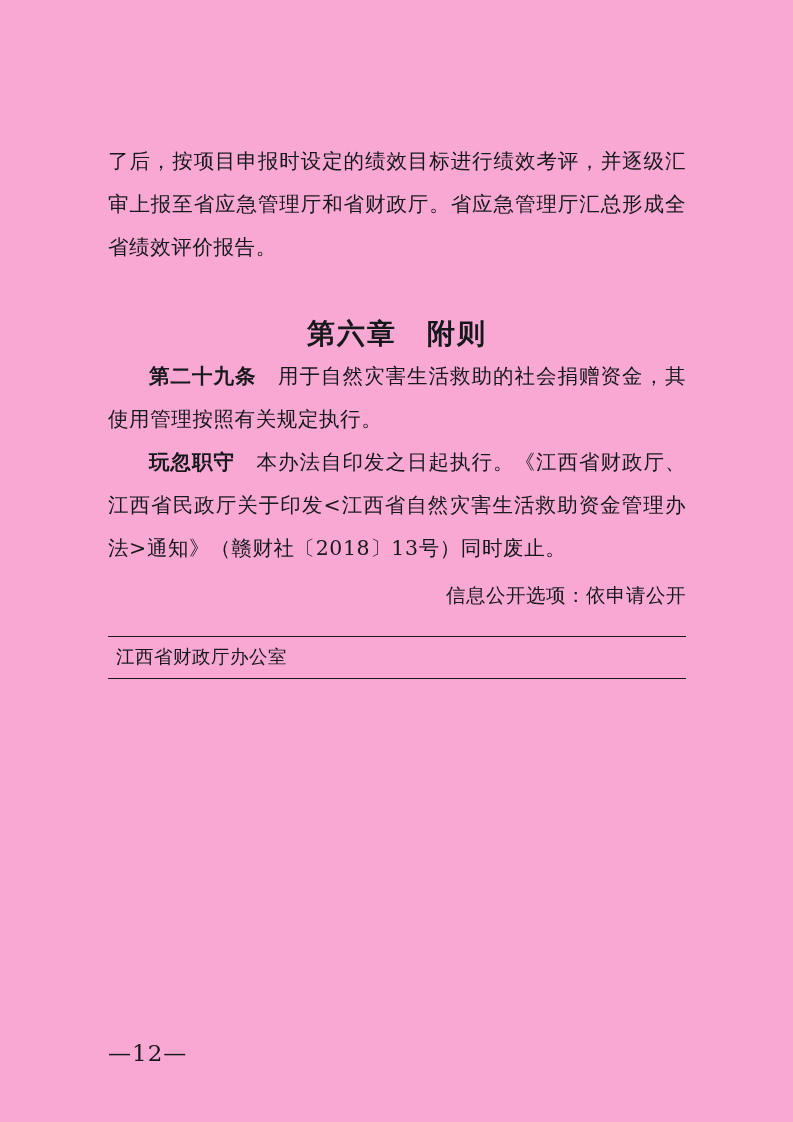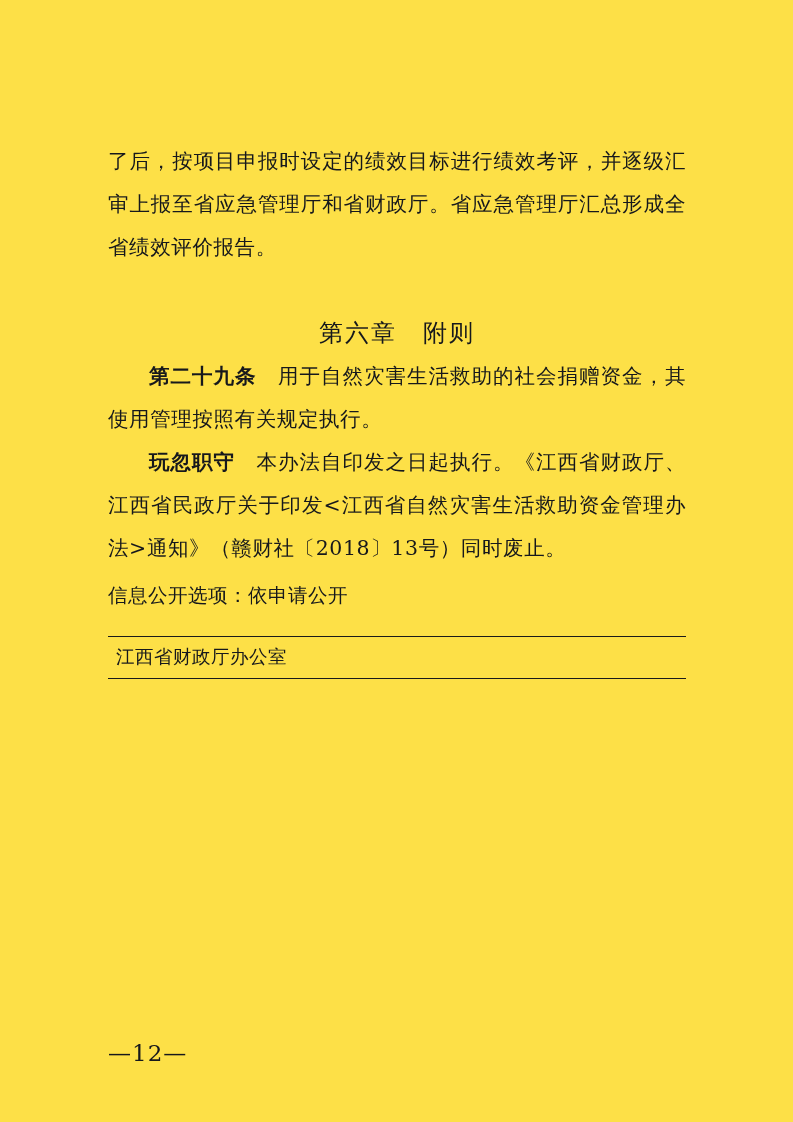--- a/index.html
+++ b/index.html
@@ -14,21 +14,21 @@
     color: #1a1a1a;
     position: relative;
     overflow: hidden;
   }
   .page {
     position: absolute;
     left: 0;
     top: 0;
     width: 793px;
     height: 1122px;
-    background: #fde047;
+    background: #f9a8d4;
   }
   .content {
     position: absolute;
     left: 108px;
     top: 140px;
     width: 578px;
   }
   .para {
     font-size: 20.5px;
     line-height: 43px;
@@ -38,37 +38,38 @@
     margin: 0 0 0 0;
     color: #16181c;
   }
   .indent {
     text-indent: 41px;
   }
   .bold-lead {
     font-weight: bold;
   }
   .chapter-title {
-    font-size: 24px;
+    font-size: 28px;
     line-height: 43px;
-    font-weight: normal;
+    font-weight: bold;
     text-align: center;
     letter-spacing: 2px;
     margin: 0;
     color: #16181c;
   }
   .spacer-lg {
     height: 43px;
   }
   .disclosure {
     font-size: 19.5px;
     line-height: 40px;
     letter-spacing: 0.5px;
     color: #16181c;
     margin-top: 6px;
+    text-align: right;
   }
   .footer-block {
     margin-top: 8px;
     width: 578px;
     text-align: center;
   }
   .rule {
     border: 0;
     border-top: 1.6px solid #1a1a1a;
     margin: 4px 0 3px 0;

